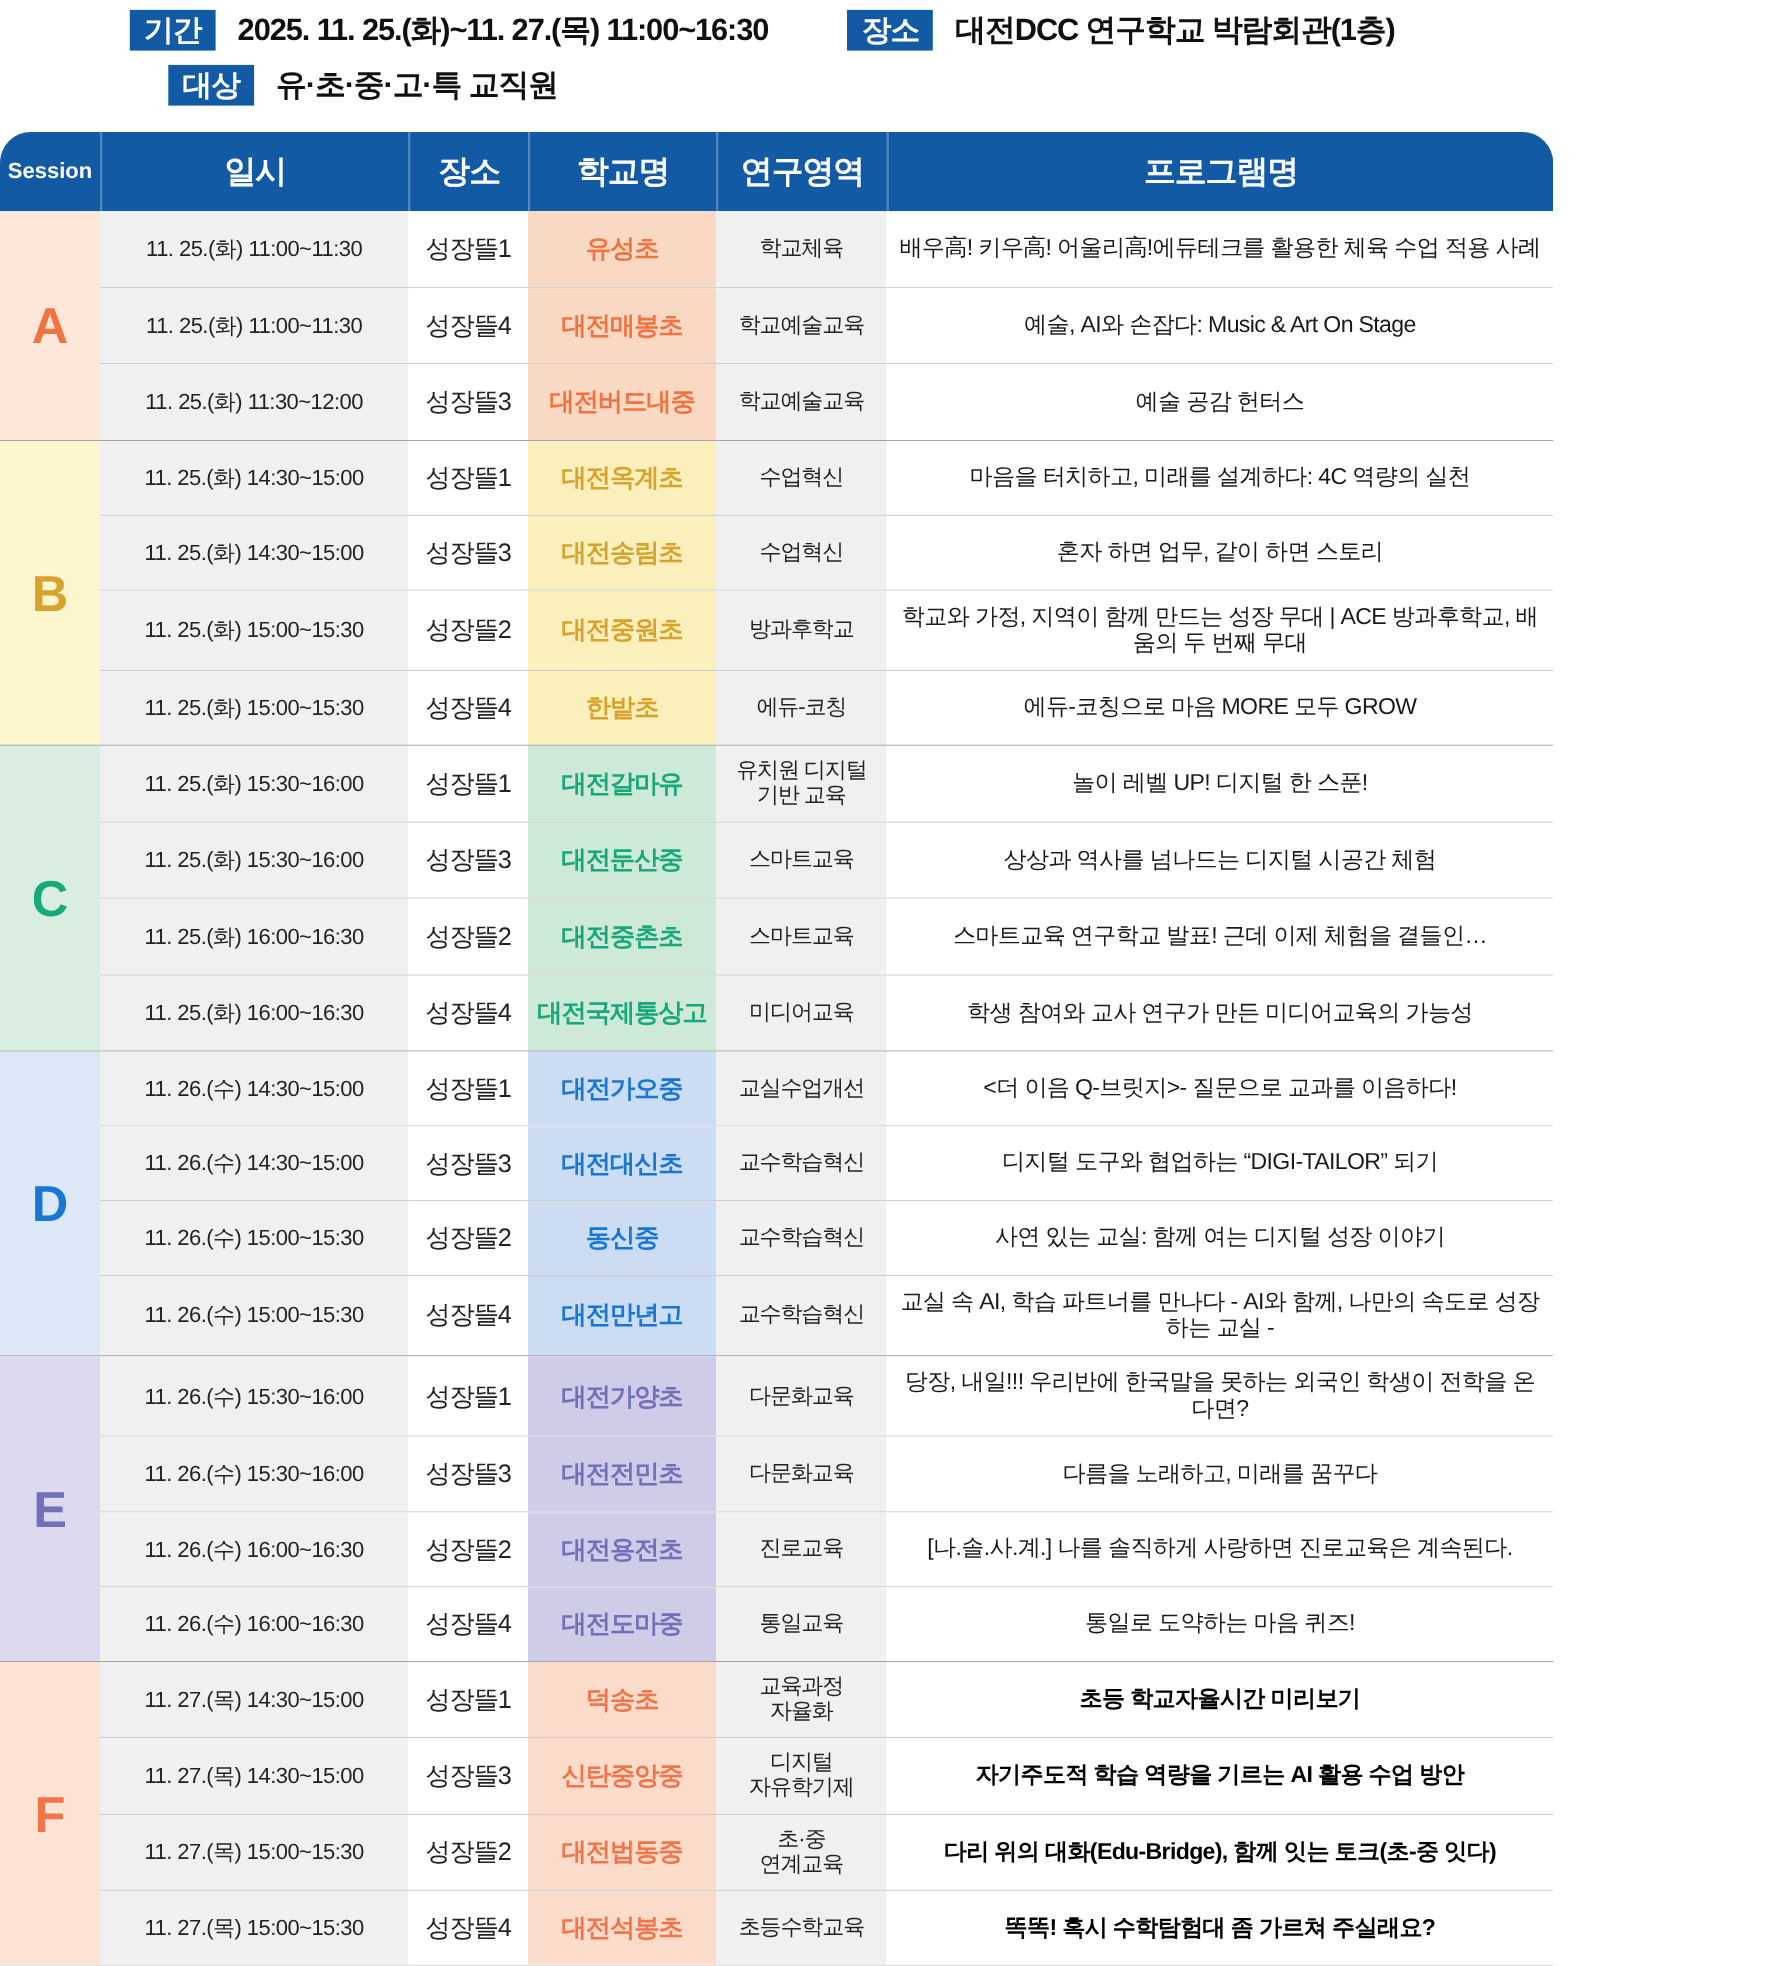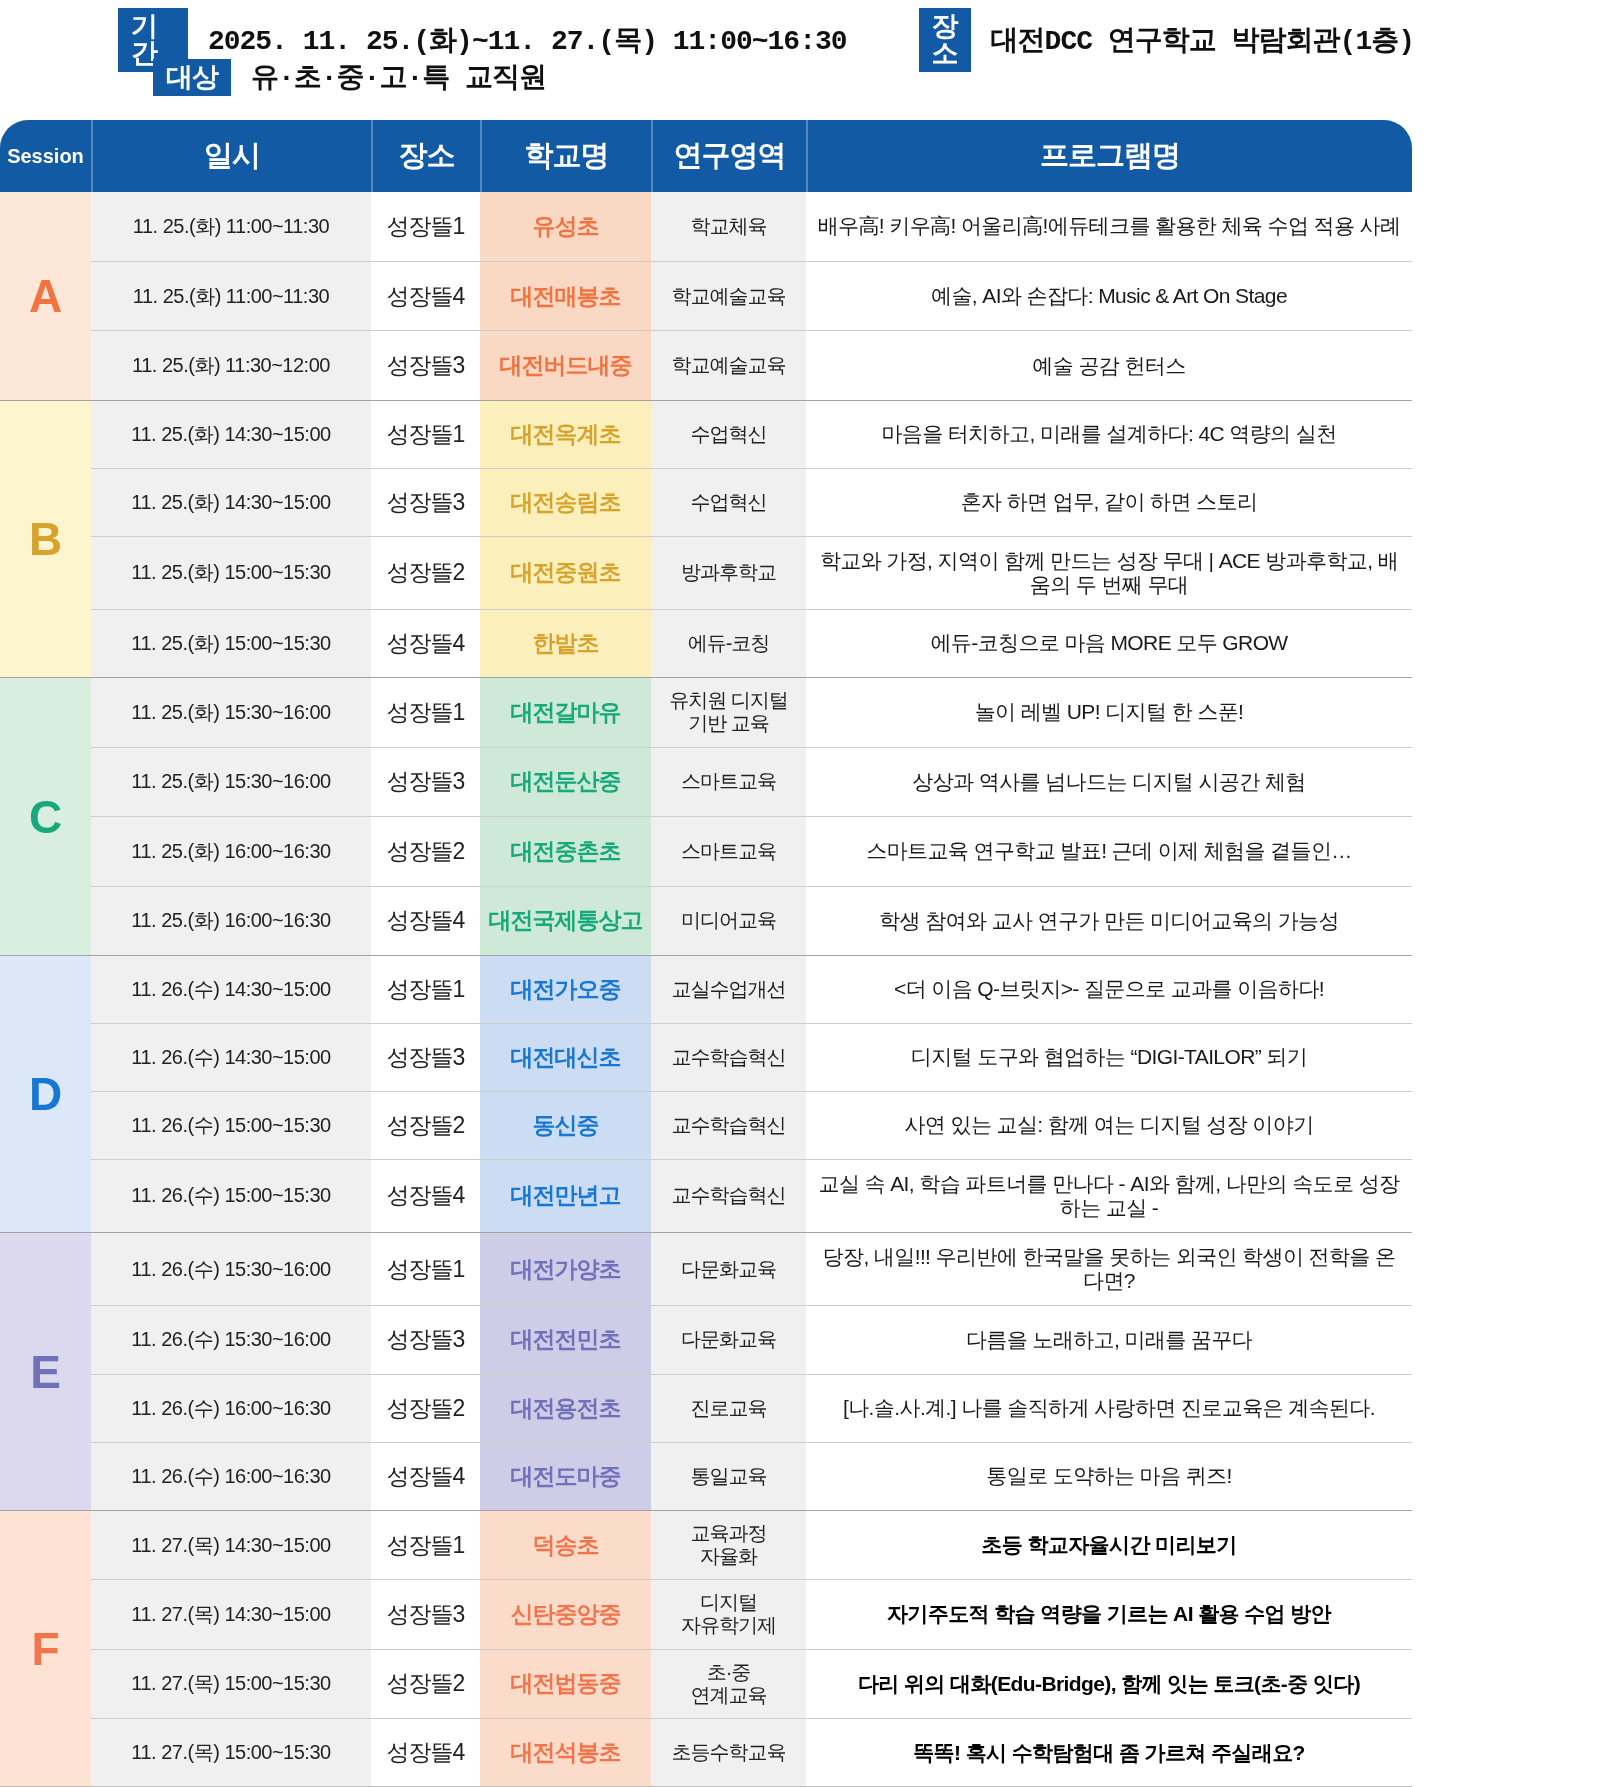--- a/index.html
+++ b/index.html
@@ -7,21 +7,21 @@
               font-family:"Liberation Sans","DejaVu Sans",sans-serif; }
 
   
   .info-area { position:absolute; left:0; top:0; width:1414px; height:120px; }
   .info-line { position:absolute; display:flex; align-items:center; }
   .info-line1 { left:118px; top:8px; }
   .info-line2 { left:118px; top:58px;padding-left:35px; }
   .badge { display:inline-flex; align-items:center; justify-content:center;
            background:#125AA4; color:#ffffff; font-weight:bold; font-size:27px;
            padding:5px 13px; margin-right:20px; line-height:1; letter-spacing:-1px; }
-  .info-text { font-size:28px; font-weight:bold; color:#101010; letter-spacing:-1px; white-space:nowrap;font-family:Liberation Mono, monospace; }
+  .info-text { font-size:28px; font-weight:bold; color:#101010; letter-spacing:-1px; white-space:nowrap; }
   .group2 { display:inline-flex; align-items:center; margin-left:72px; }
 
   
   .tbl { position:absolute; left:0; top:120px; width:1412px; height:1667px;
          border-radius:28px 28px 0 0; overflow:hidden; border-bottom:1px solid #bfbfbf; }
 
   .tbl-head { display:grid; grid-template-columns:91px 280px 109px 171px 155px 1fr;
               height:72px; background:#125AA4; }
   .hcell { display:flex; align-items:center; justify-content:center;
            color:#ffffff; font-weight:bold; font-size:29px; letter-spacing:-1px; }

